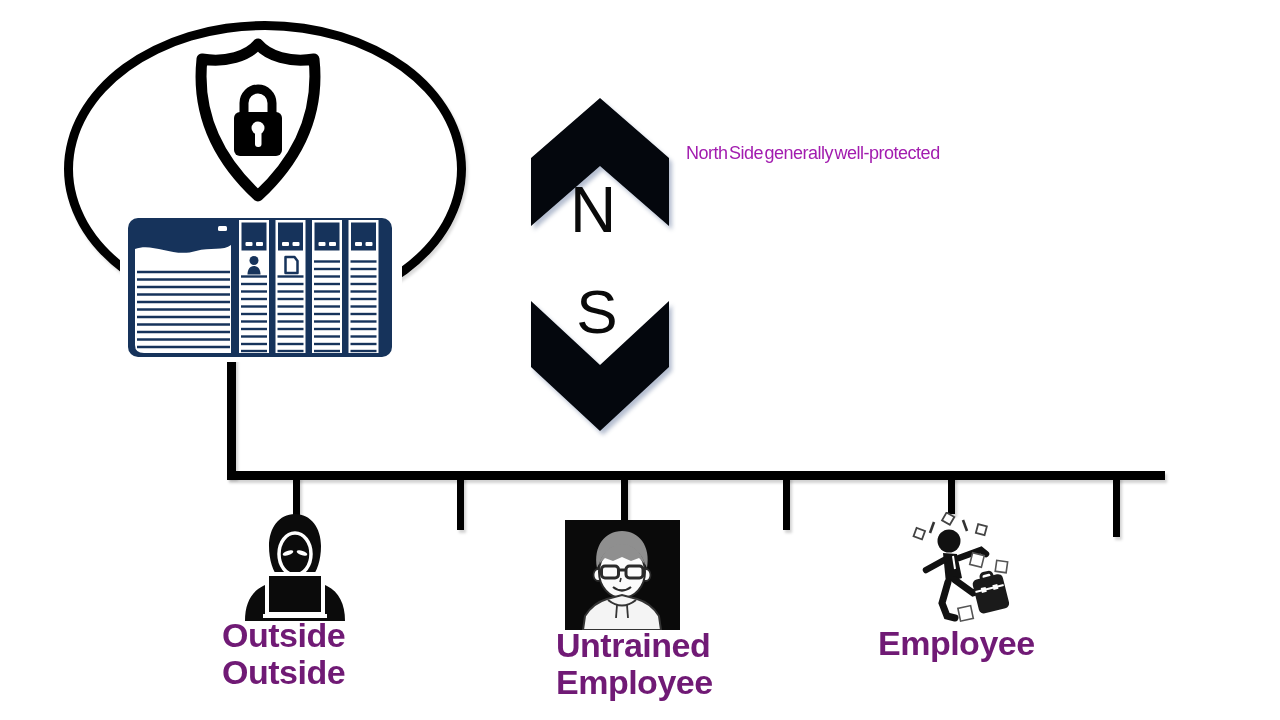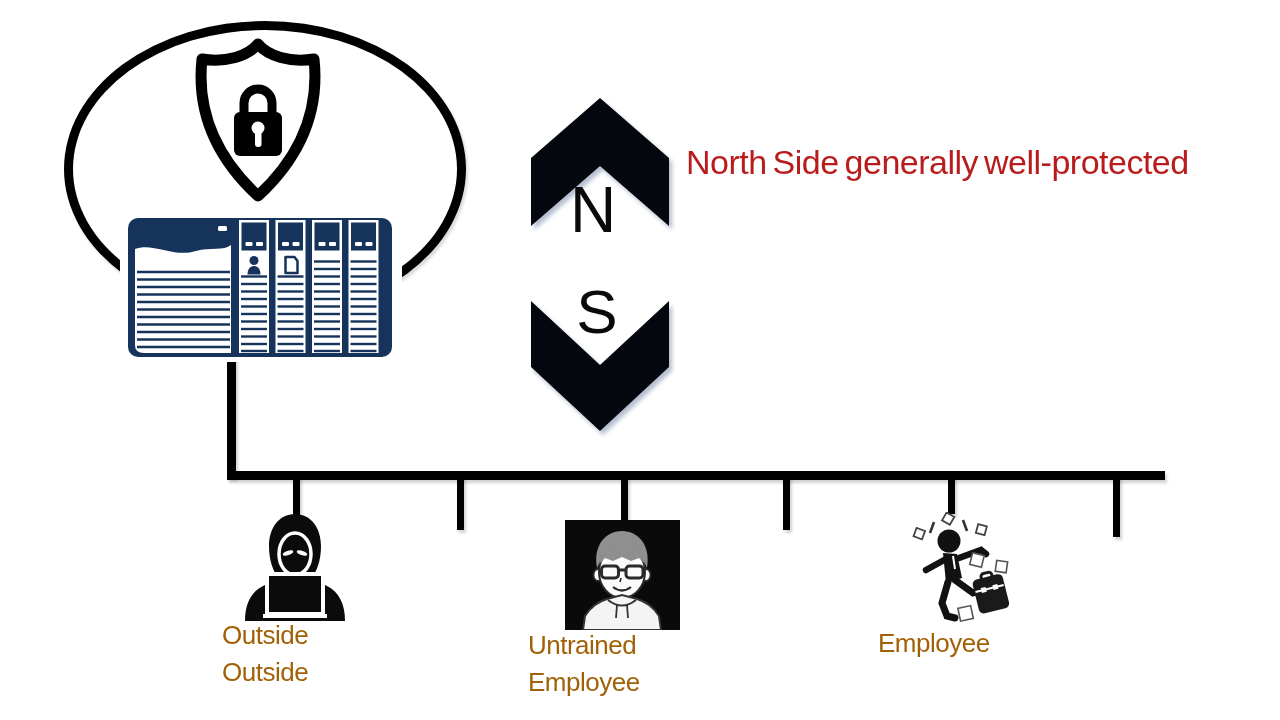--- a/index.html
+++ b/index.html
@@ -29,27 +29,27 @@
   .tick{top:476px;width:7px;z-index:2;}
 
   
   .chevron{z-index:2;filter:drop-shadow(3px 4px 2px rgba(90,110,150,.45));}
   .compass-letter{
     z-index:3;width:60px;text-align:center;
     font-size:64px;font-weight:400;line-height:1;color:#0a0a0a;
   }
 
   .caption{
-    z-index:2;font-size:34px;color:#b91c1c;white-space:nowrap;
+    z-index:2;font-size:18px;color:#a21caf;white-space:nowrap;
     letter-spacing:-0.5px;word-spacing:-3px;
   }
 
   .threat-label{
-    z-index:5;font-size:26px;font-weight:normal;line-height:37px;
-    letter-spacing:-0.5px;color:#a16207;white-space:nowrap;
+    z-index:5;font-size:34px;font-weight:bold;line-height:37px;
+    letter-spacing:-0.5px;color:#701a75;white-space:nowrap;
   }
   .threat-icon{z-index:4;}
 </style>
 </head>
 <body>
 
 <div class="canvas">
 
   <div class="abs zone-ellipse"></div>
 
@@ -220,21 +220,21 @@
     <rect x="36.5" y="46" width="17" height="12" rx="3.5" fill="none" stroke="#2a2a2a" stroke-width="3"></rect>
     <rect x="61" y="46" width="17" height="12" rx="3.5" fill="none" stroke="#2a2a2a" stroke-width="3"></rect>
     <line x1="53.5" y1="50" x2="61" y2="50" stroke="#2a2a2a" stroke-width="3"></line>
     <line x1="56" y1="58" x2="55" y2="62" stroke="#2a2a2a" stroke-width="1.6"></line>
     <path d="M48 67 Q57 74 66 67" fill="none" stroke="#2a2a2a" stroke-width="2.2"></path>
     <path d="M18 110 L20 96 Q28 83 42 79 L57 75 L72 79 Q86 83 94 96 L96 110 Z" fill="#f4f4f4" stroke="#333" stroke-width="2"></path>
     <path d="M43 80 Q57 91 71 80" fill="none" stroke="#333" stroke-width="2"></path>
     <line x1="52" y1="85" x2="51" y2="98" stroke="#333" stroke-width="1.8"></line>
     <line x1="62" y1="85" x2="63" y2="98" stroke="#333" stroke-width="1.8"></line>
   </svg>
-  <div class="abs threat-label" style="left:528px;top:627px">
+  <div class="abs threat-label" style="left:556px;top:627px">
     <div>Untrained</div>
     <div>Employee</div>
   </div>
 
   <svg class="abs threat-icon" style="left:903px;top:512px" width="112" height="118" viewBox="0 0 112 118">
 
     <rect x="12" y="17" width="9" height="9" fill="#fff" stroke="#444" stroke-width="1.8" transform="rotate(20 16 21)"></rect>
     <rect x="41" y="2" width="9" height="9" fill="#fff" stroke="#444" stroke-width="1.8" transform="rotate(30 45 6)"></rect>
     <rect x="74" y="13" width="9" height="9" fill="#fff" stroke="#444" stroke-width="1.8" transform="rotate(15 78 17)"></rect>
     <line x1="31" y1="10" x2="27" y2="21" stroke="#333" stroke-width="2.6"></line>

